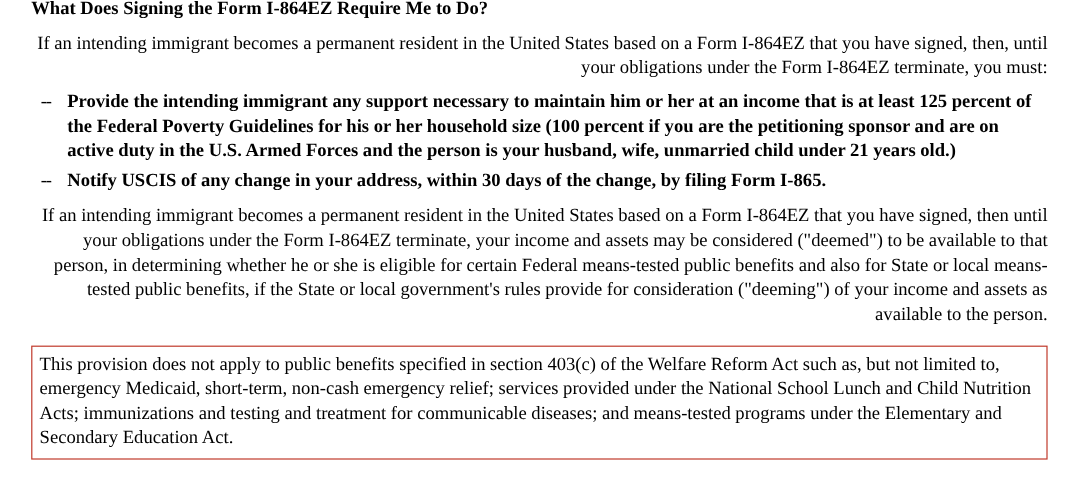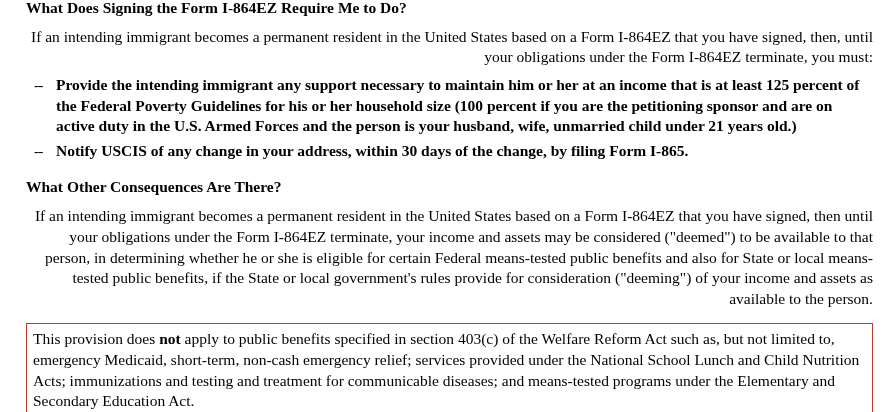--- a/index.html
+++ b/index.html
@@ -72,21 +72,21 @@
     border: 1px solid #c0392b;
     box-sizing: border-box;
     padding: 5px 8px 6px 6px;
     font-size: 15.5px;
     line-height: 1.33;
   }
   .boxed-note p {
     margin: 0;
   }
   b.inline-bold {
-    font-weight: bold;
+    font-weight: normal;
   }
 </style>
 </head>
 <body>
 
 <div class="page">
 
   <h2 class="heading heading-1">What Does Signing the Form I-864EZ Require Me to Do?</h2>
 
   <p class="body-text">If an intending immigrant becomes a permanent resident in the United States based on a Form I-864EZ that you have signed, then, until your obligations under the Form I-864EZ terminate, you must:</p>
@@ -95,21 +95,20 @@
     <li class="bullet-item">
       <span class="bullet-marker">--</span>
       <span class="bullet-text">Provide the intending immigrant any support necessary to maintain him or her at an income that is at least 125 percent of the Federal Poverty Guidelines for his or her household size (100 percent if you are the petitioning sponsor and are on active duty in the U.S. Armed Forces and the person is your husband, wife, unmarried child under 21 years old.)</span>
     </li>
     <li class="bullet-item">
       <span class="bullet-marker">--</span>
       <span class="bullet-text">Notify USCIS of any change in your address, within 30 days of the change, by filing Form I-865.</span>
     </li>
   </ul>
 
-  <h2 class="heading heading-2">What Other Consequences Are There?</h2>
 
   <p class="body-text">If an intending immigrant becomes a permanent resident in the United States based on a Form I-864EZ that you have signed, then until your obligations under the Form I-864EZ terminate, your income and assets may be considered ("deemed") to be available to that person, in determining whether he or she is eligible for certain Federal means-tested public benefits and also for State or local means-tested public benefits, if the State or local government's rules provide for consideration ("deeming") of your income and assets as available to the person.</p>
 
   <div class="boxed-note" style="border-color: rgb(192, 57, 43);">
     <p><span>This provision does </span><b class="inline-bold">not</b><span> apply to public benefits specified in section 403(c) of the Welfare Reform Act such as, but not limited to, emergency Medicaid, short-term, non-cash emergency relief; services provided under the National School Lunch and Child Nutrition Acts; immunizations and testing and treatment for communicable diseases; and means-tested programs under the Elementary and Secondary Education Act.</span></p>
   </div>
 
 </div>
 
 </body></html>

